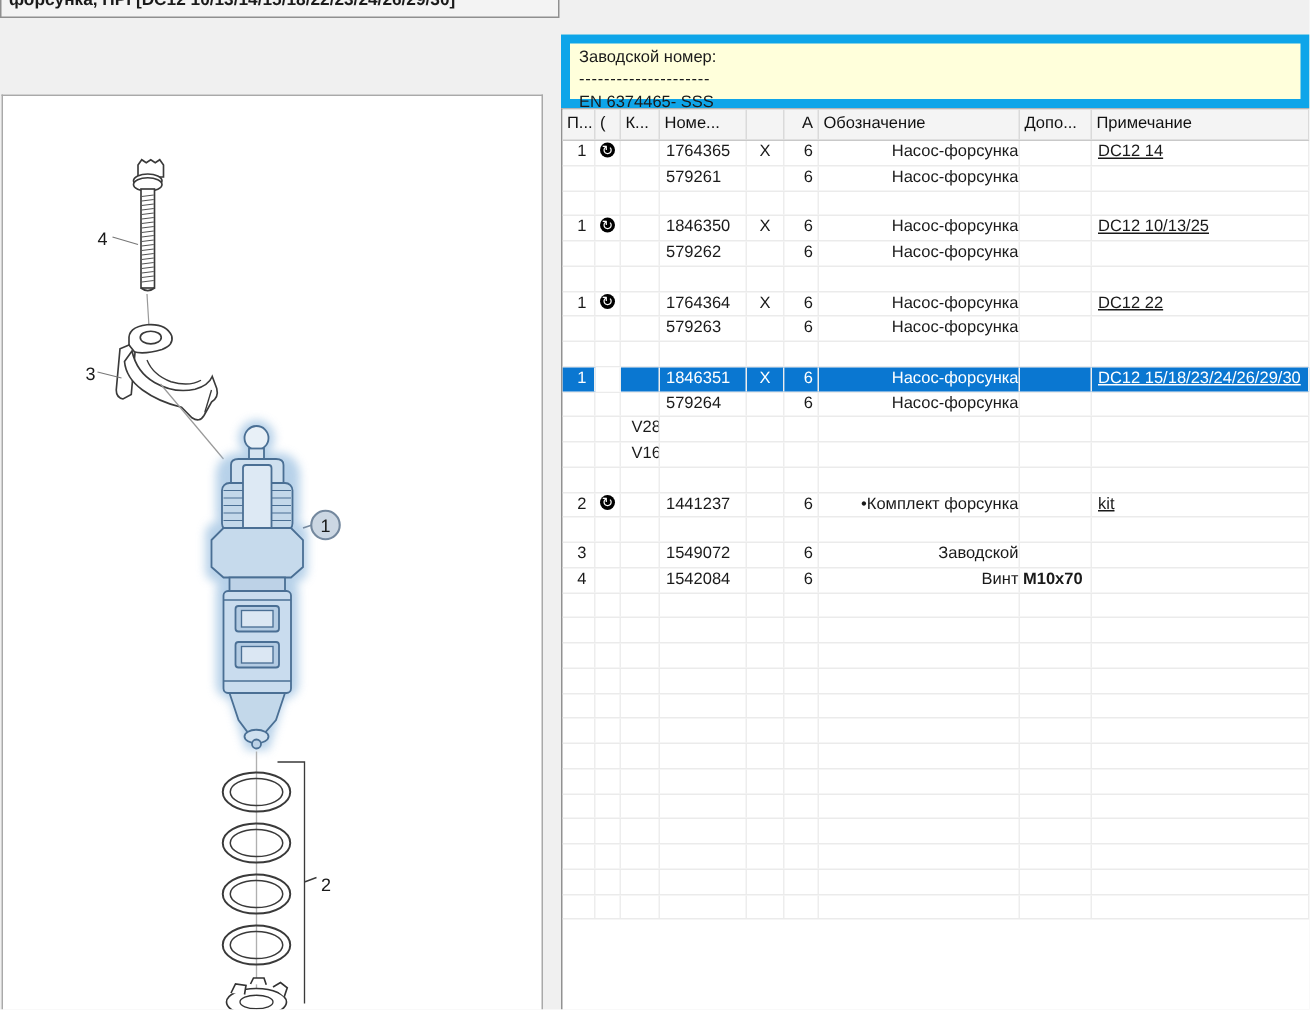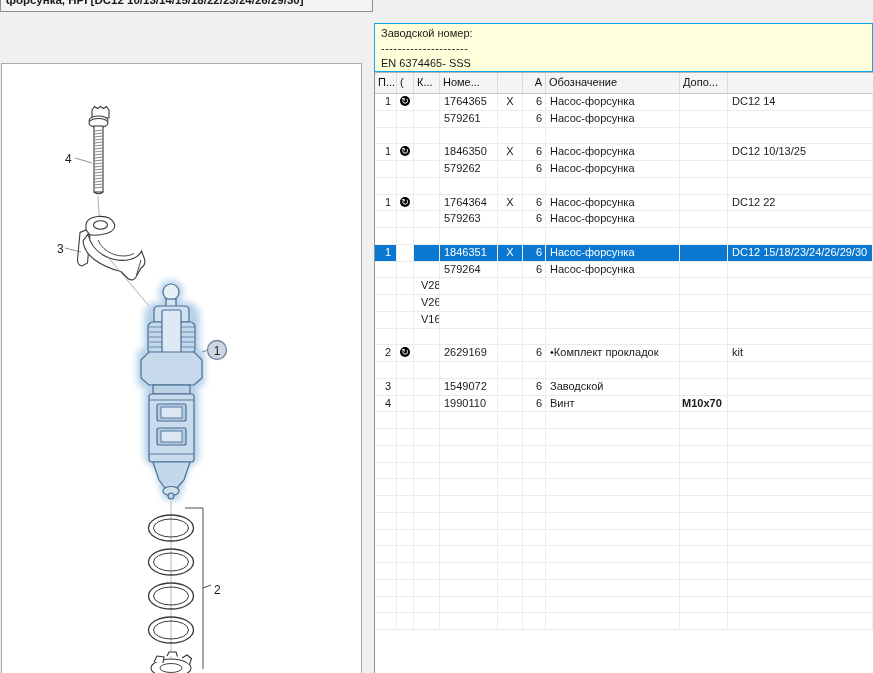--- a/index.html
+++ b/index.html
@@ -19,21 +19,21 @@
   
   .drawpanel{
     position:absolute;left:1px;top:63px;width:361px;height:610px;box-sizing:border-box;
     background:#ffffff;border:1px solid #a9a9a9;border-bottom:none;
   }
   .drawpanel svg{display:block;}
   svg text{font-family:"Liberation Sans",sans-serif;font-size:12px;fill:#1a1a1a;}
   
   .infobox{
     position:absolute;left:374px;top:23px;width:499px;height:49px;box-sizing:border-box;
-    background:#ffffdb;border:1px solid #0ea5e9;
+    background:#ffffdb;border:6px solid #0ea5e9;
     padding:2px 6px;line-height:15px;font-size:11px;
   }
   .infobox .dashes{letter-spacing:0.5px;}
   
   .parts-table{
     position:absolute;left:374px;top:72px;width:499px;height:601px;box-sizing:border-box;
     background:#ffffff;border-left:1px solid #919191;border-top:1px solid #b5b5b5;
     overflow:hidden;
   }
   .trow,.thead{
@@ -47,23 +47,23 @@
   }
   .thead .hcell.h-a{text-align:right;padding-right:3px;}
   .trow{height:16.75px;line-height:15.5px;border-bottom:1px solid #ebebeb;box-sizing:border-box;}
   .cell{border-right:1px solid #ededed;overflow:hidden;white-space:nowrap;box-sizing:border-box;}
   .c-pos{text-align:right;padding-right:5px;}
   .c-icon{text-align:center;}
   .c-k{padding-left:7px;}
   .c-num{padding-left:4px;}
   .c-x{text-align:center;}
   .c-a{text-align:right;padding-right:3px;}
-  .c-desc{padding-left:4px;}
+  .c-desc{padding-left:4px;text-align:right;}
   .c-dop{padding-left:2px;font-weight:bold;}
-  .c-note{padding-left:4px;}
+  .c-note{padding-left:4px;text-decoration:underline;}
   .trow.sel .cell{background:#0a77d1;color:#ffffff;}
   .trow.sel .cell.c-icon{background:#ffffff;}
   .repl-icon{
     display:inline-block;width:10px;height:10px;border-radius:50%;
     background:#000;color:#fff;font-size:9px;line-height:10px;text-align:center;
     vertical-align:middle;margin-top:-2px;
   }
 </style>
 </head>
 <body>
@@ -187,20 +187,21 @@
 <div class="parts-table">
   <div class="thead" id="thead">
       <div class="hcell h-pos">П...</div>
       <div class="hcell h-icon">(</div>
       <div class="hcell h-k">К...</div>
       <div class="hcell h-num">Номе...</div>
       <div class="hcell h-x"></div>
       <div class="hcell h-a">А</div>
       <div class="hcell h-desc">Обозначение</div>
       <div class="hcell h-dop">Допо...</div>
+      <div class="hcell h-note">Примечание</div>
     </div>
   <div id="tbody">
       <div class="trow">
         <div class="cell c-pos">1</div>
         <div class="cell c-icon"><span class="repl-icon">↻</span></div>
         <div class="cell c-k"></div>
         <div class="cell c-num">1764365</div>
         <div class="cell c-x">X</div>
         <div class="cell c-a">6</div>
         <div class="cell c-desc">Насос-форсунка</div>
@@ -324,31 +325,20 @@
         <div class="cell c-num"></div>
         <div class="cell c-x"></div>
         <div class="cell c-a"></div>
         <div class="cell c-desc"></div>
         <div class="cell c-dop"></div>
         <div class="cell c-note"></div>
       </div>
       <div class="trow">
         <div class="cell c-pos"></div>
         <div class="cell c-icon"></div>
-        <div class="cell c-k">V26</div>
-        <div class="cell c-num"></div>
-        <div class="cell c-x"></div>
-        <div class="cell c-a"></div>
-        <div class="cell c-desc"></div>
-        <div class="cell c-dop"></div>
-        <div class="cell c-note"></div>
-      </div>
-      <div class="trow">
-        <div class="cell c-pos"></div>
-        <div class="cell c-icon"></div>
         <div class="cell c-k">V16</div>
         <div class="cell c-num"></div>
         <div class="cell c-x"></div>
         <div class="cell c-a"></div>
         <div class="cell c-desc"></div>
         <div class="cell c-dop"></div>
         <div class="cell c-note"></div>
       </div>
       <div class="trow">
         <div class="cell c-pos"></div>
@@ -358,24 +348,24 @@
         <div class="cell c-x"></div>
         <div class="cell c-a"></div>
         <div class="cell c-desc"></div>
         <div class="cell c-dop"></div>
         <div class="cell c-note"></div>
       </div>
       <div class="trow">
         <div class="cell c-pos">2</div>
         <div class="cell c-icon"><span class="repl-icon">↻</span></div>
         <div class="cell c-k"></div>
-        <div class="cell c-num">2629169</div>
-        <div class="cell c-x"></div>
-        <div class="cell c-a">6</div>
-        <div class="cell c-desc">•Комплект прокладок</div>
+        <div class="cell c-num">1441237</div>
+        <div class="cell c-x"></div>
+        <div class="cell c-a">6</div>
+        <div class="cell c-desc">•Комплект форсунка</div>
         <div class="cell c-dop"></div>
         <div class="cell c-note">kit</div>
       </div>
       <div class="trow">
         <div class="cell c-pos"></div>
         <div class="cell c-icon"></div>
         <div class="cell c-k"></div>
         <div class="cell c-num"></div>
         <div class="cell c-x"></div>
         <div class="cell c-a"></div>
@@ -391,21 +381,21 @@
         <div class="cell c-x"></div>
         <div class="cell c-a">6</div>
         <div class="cell c-desc">Заводской</div>
         <div class="cell c-dop"></div>
         <div class="cell c-note"></div>
       </div>
       <div class="trow">
         <div class="cell c-pos">4</div>
         <div class="cell c-icon"></div>
         <div class="cell c-k"></div>
-        <div class="cell c-num">1990110</div>
+        <div class="cell c-num">1542084</div>
         <div class="cell c-x"></div>
         <div class="cell c-a">6</div>
         <div class="cell c-desc">Винт</div>
         <div class="cell c-dop">M10x70</div>
         <div class="cell c-note"></div>
       </div>
       <div class="trow">
         <div class="cell c-pos"></div>
         <div class="cell c-icon"></div>
         <div class="cell c-k"></div>

